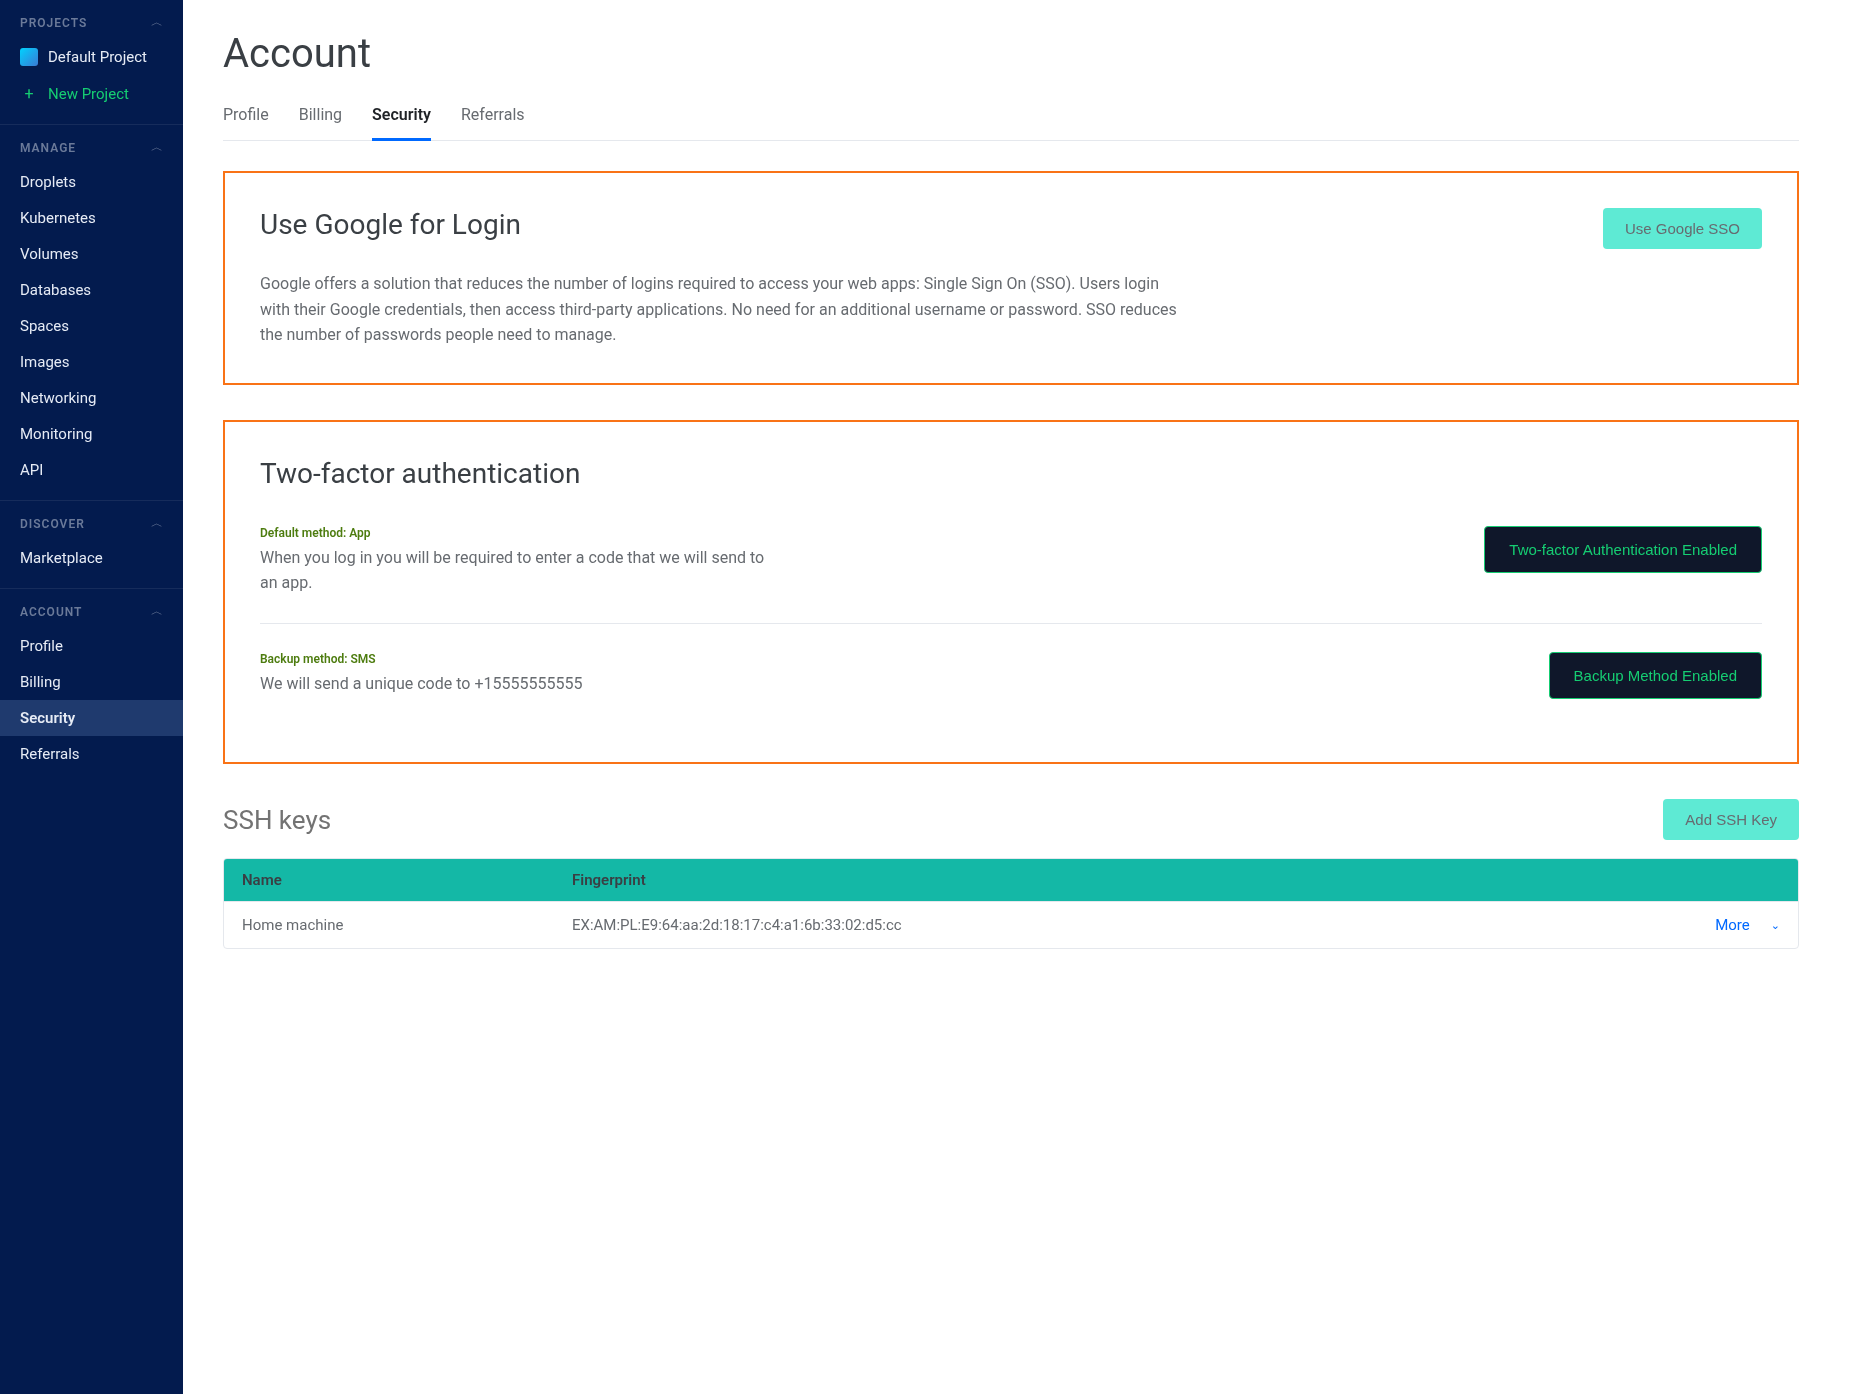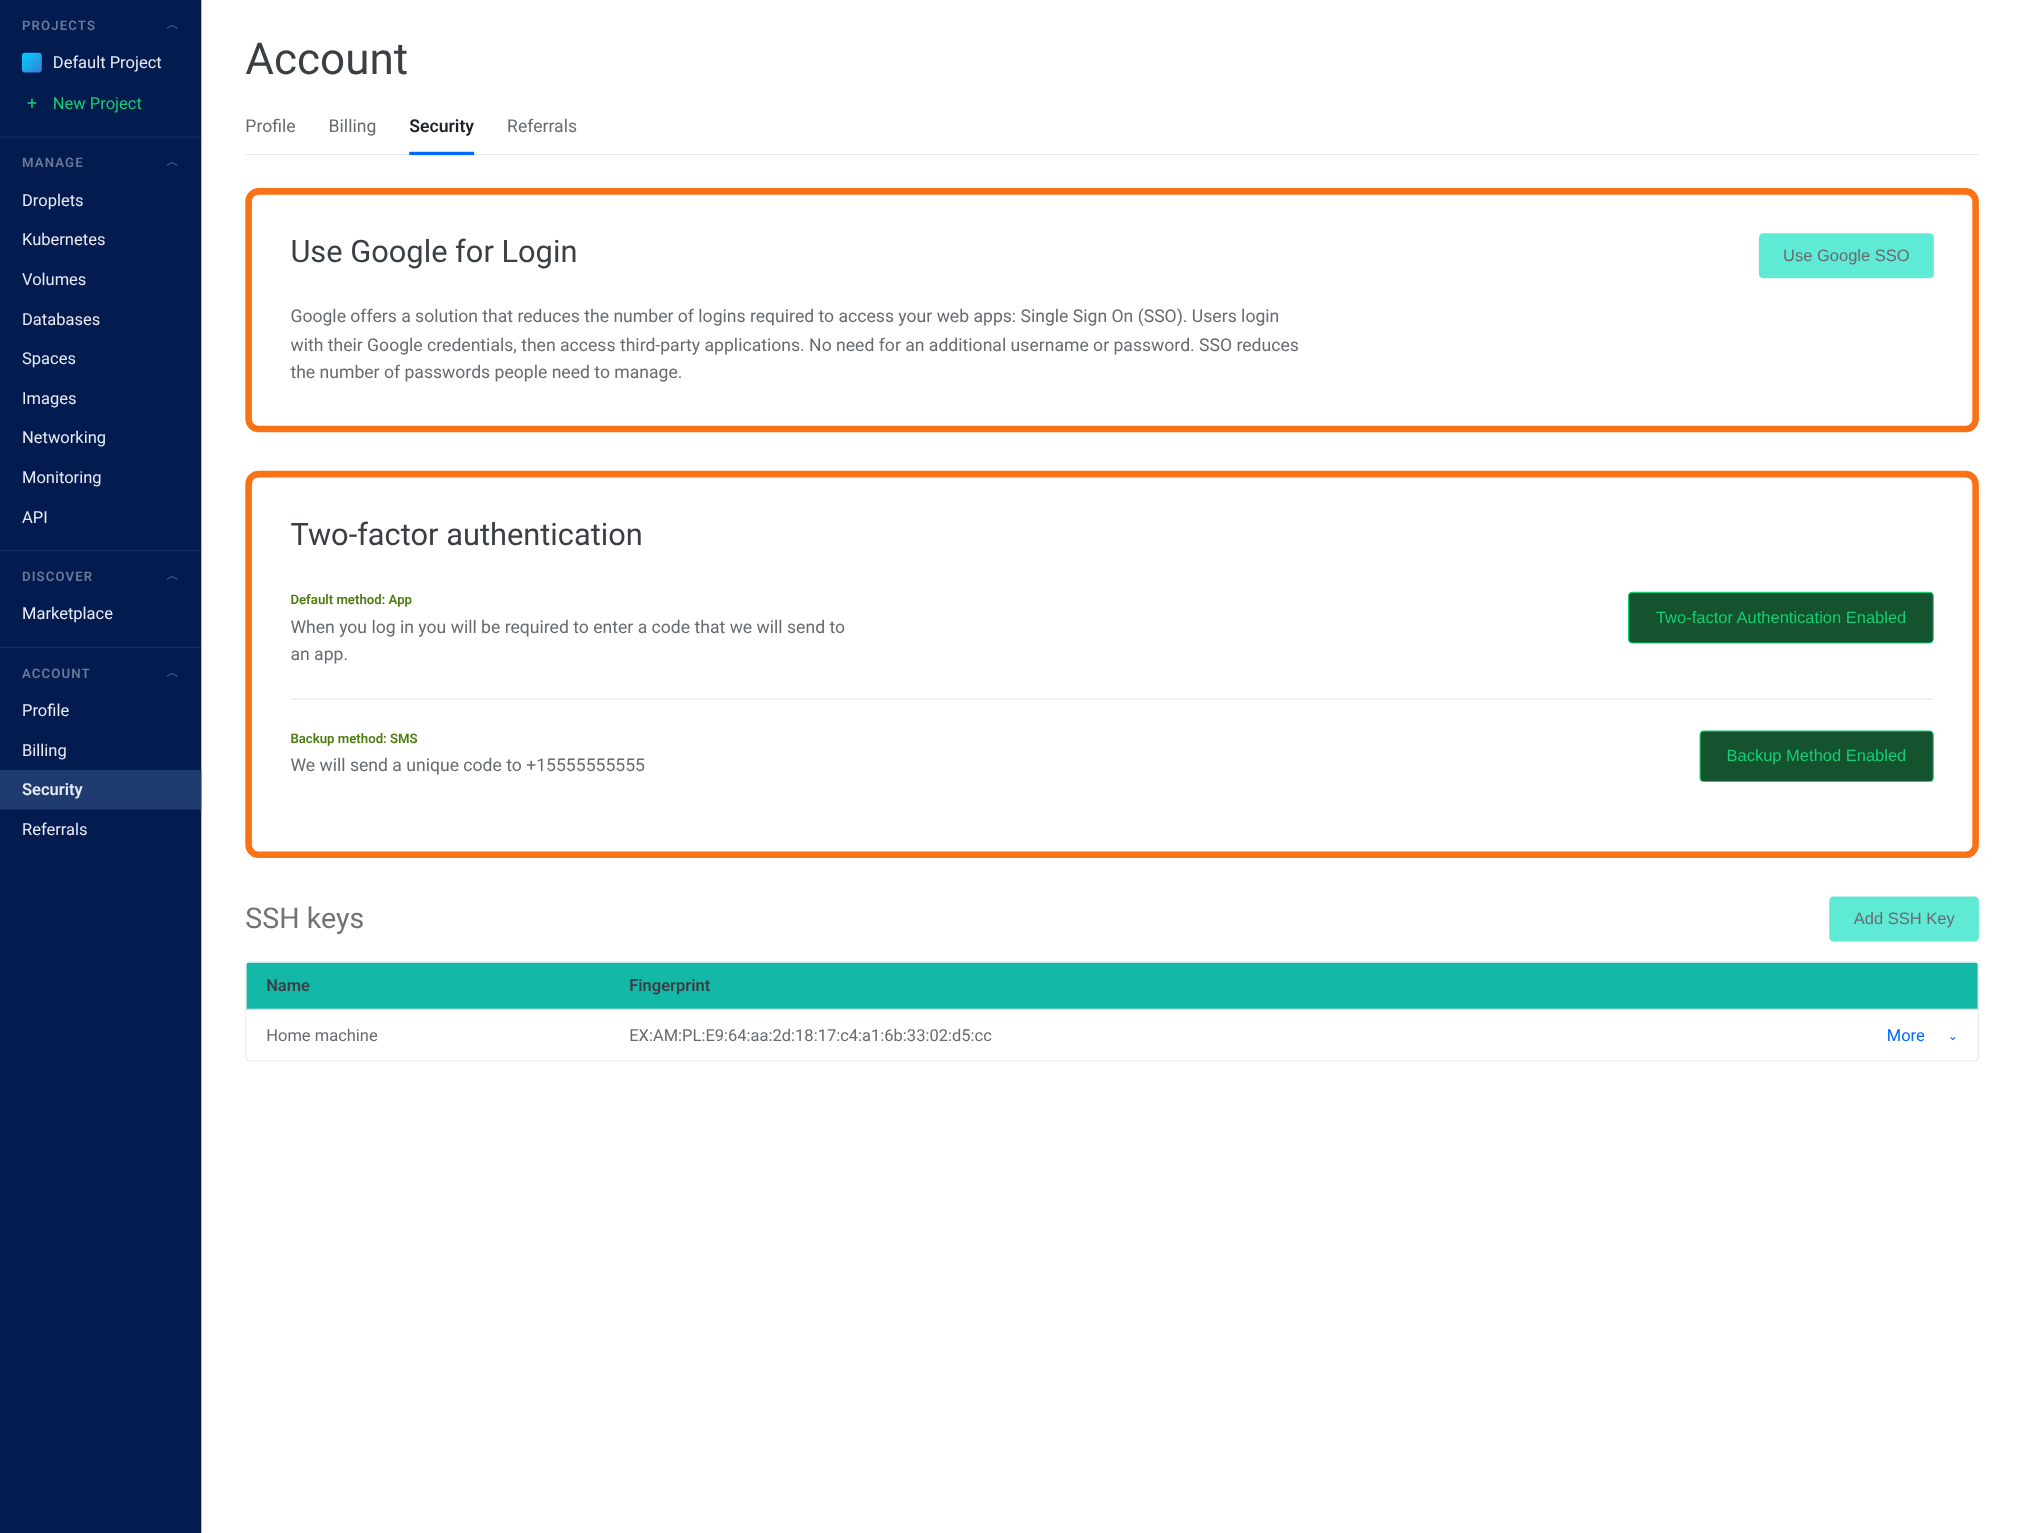--- a/index.html
+++ b/index.html
@@ -18,27 +18,27 @@
 .sb-item .proj-icon { width: 18px; height: 18px; background: linear-gradient(135deg,#00d2ff 0%,#3a7bd5 100%); border-radius: 3px; }
 .sb-item .plus-icon { width: 18px; text-align: center; font-size: 16px; color: #15cd72; }
 
 
 .main { flex: 1; padding: 30px 50px 50px 40px; overflow: auto; }
 .page-title { font-size: 40px; font-weight: 400; color: #3a3f44; margin-bottom: 28px; }
 .tabs { display: flex; gap: 30px; border-bottom: 1px solid #e5e8ed; margin-bottom: 30px; }
 .tab { padding: 0 0 14px 0; font-size: 16px; color: #676b70; cursor: pointer; border-bottom: 3px solid transparent; margin-bottom: -1px; }
 .tab.active { color: #1f2226; font-weight: 600; border-bottom-color: #0069ff; }
 
-.card { border: 6px solid #f97316; border-radius: 12px; padding: 35px; margin-bottom: 35px; }
+.card { border: 2px solid #f97316; border-radius: 0; padding: 35px; margin-bottom: 35px; }
 .card-head { display: flex; justify-content: space-between; align-items: flex-start; margin-bottom: 22px; }
 .card-title { font-size: 28px; font-weight: 400; color: #3a3f44; }
 .card-desc { font-size: 16px; line-height: 1.6; color: #676b70; max-width: 930px; }
 
 .btn-gray { background: #5eead4; color: #676b70; border: none; padding: 12px 22px; font-size: 15px; border-radius: 4px; cursor: pointer; }
-.btn-green-outline { background: #14532d; color: #15cd72; border: 1px solid #15cd72; padding: 14px 24px; font-size: 15px; border-radius: 4px; cursor: pointer; white-space: nowrap; }
+.btn-green-outline { background: #0f172a; color: #15cd72; border: 1px solid #15cd72; padding: 14px 24px; font-size: 15px; border-radius: 4px; cursor: pointer; white-space: nowrap; }
 
 .tfa-row { display: flex; justify-content: space-between; align-items: flex-start; padding: 8px 0 28px 0; }
 .tfa-row.divided { border-top: 1px solid #e5e8ed; padding-top: 28px; }
 .tfa-label { font-size: 12px; font-weight: 600; color: #4d7c0f; margin-bottom: 6px; }
 .tfa-desc { font-size: 16px; color: #676b70; max-width: 520px; line-height: 1.55; }
 
 .ssh-head { display: flex; justify-content: space-between; align-items: center; margin-bottom: 18px; }
 .ssh-title { font-size: 26px; font-weight: 400; color: #737373; }
 .ssh-table { border: 1px solid #e5e8ed; border-radius: 4px; overflow: hidden; }
 .ssh-th { display: flex; background: #14b8a6; border-bottom: 1px solid #e5e8ed; }

